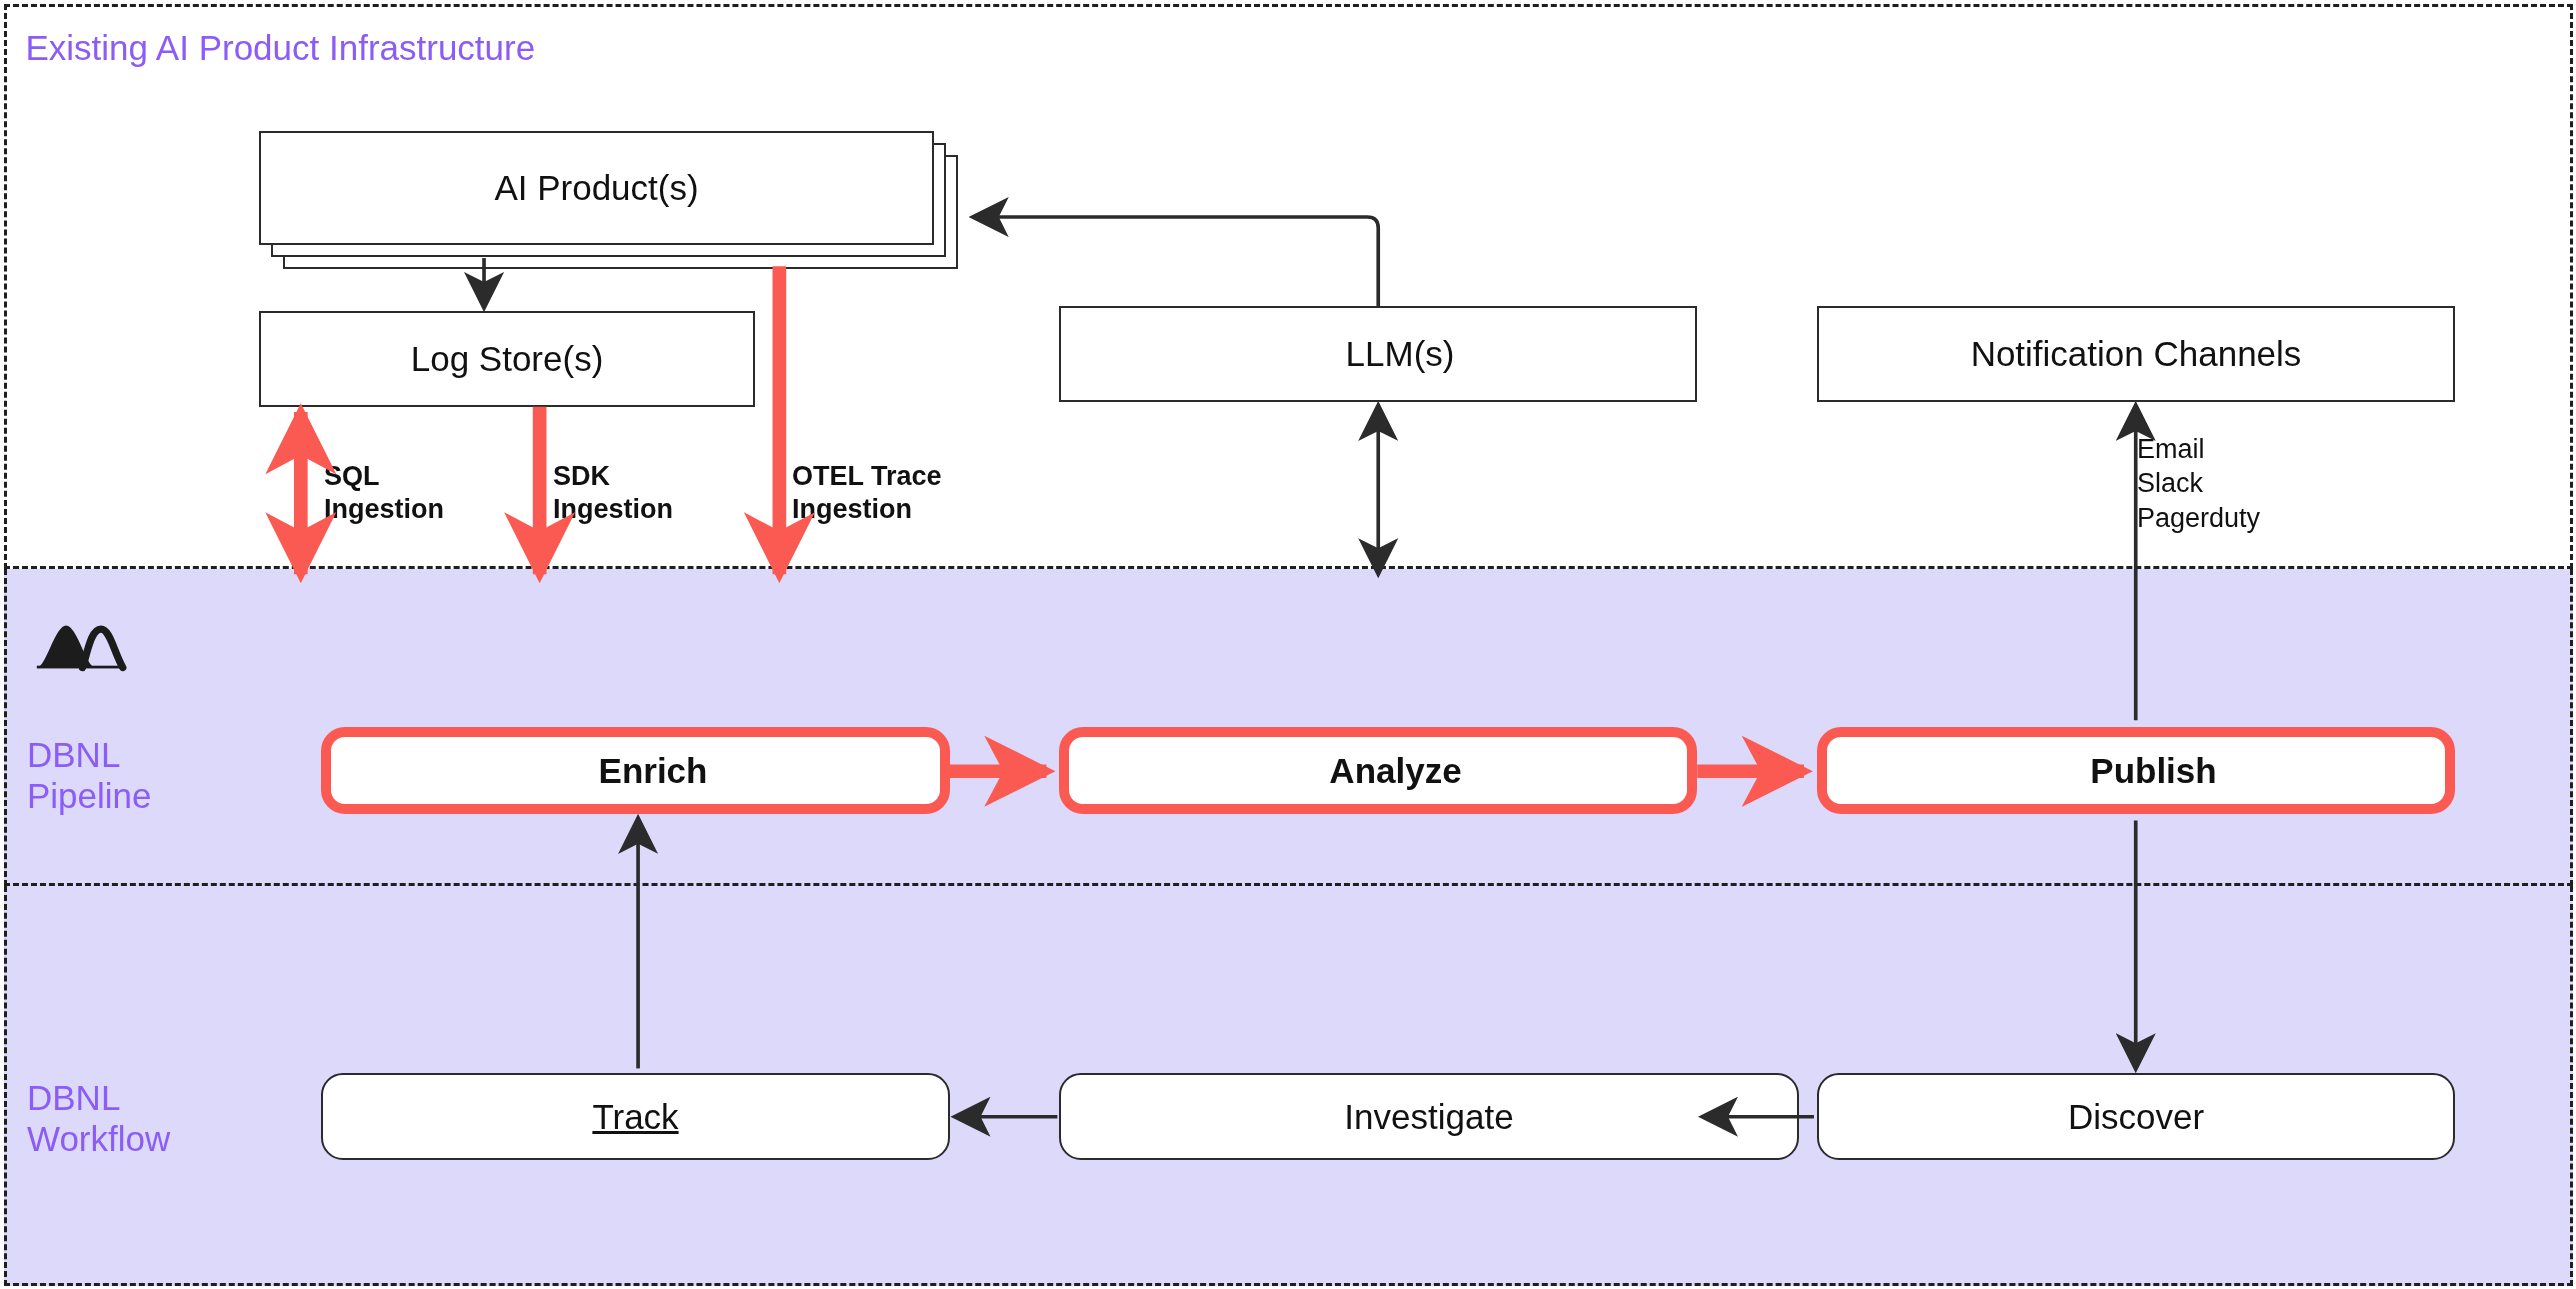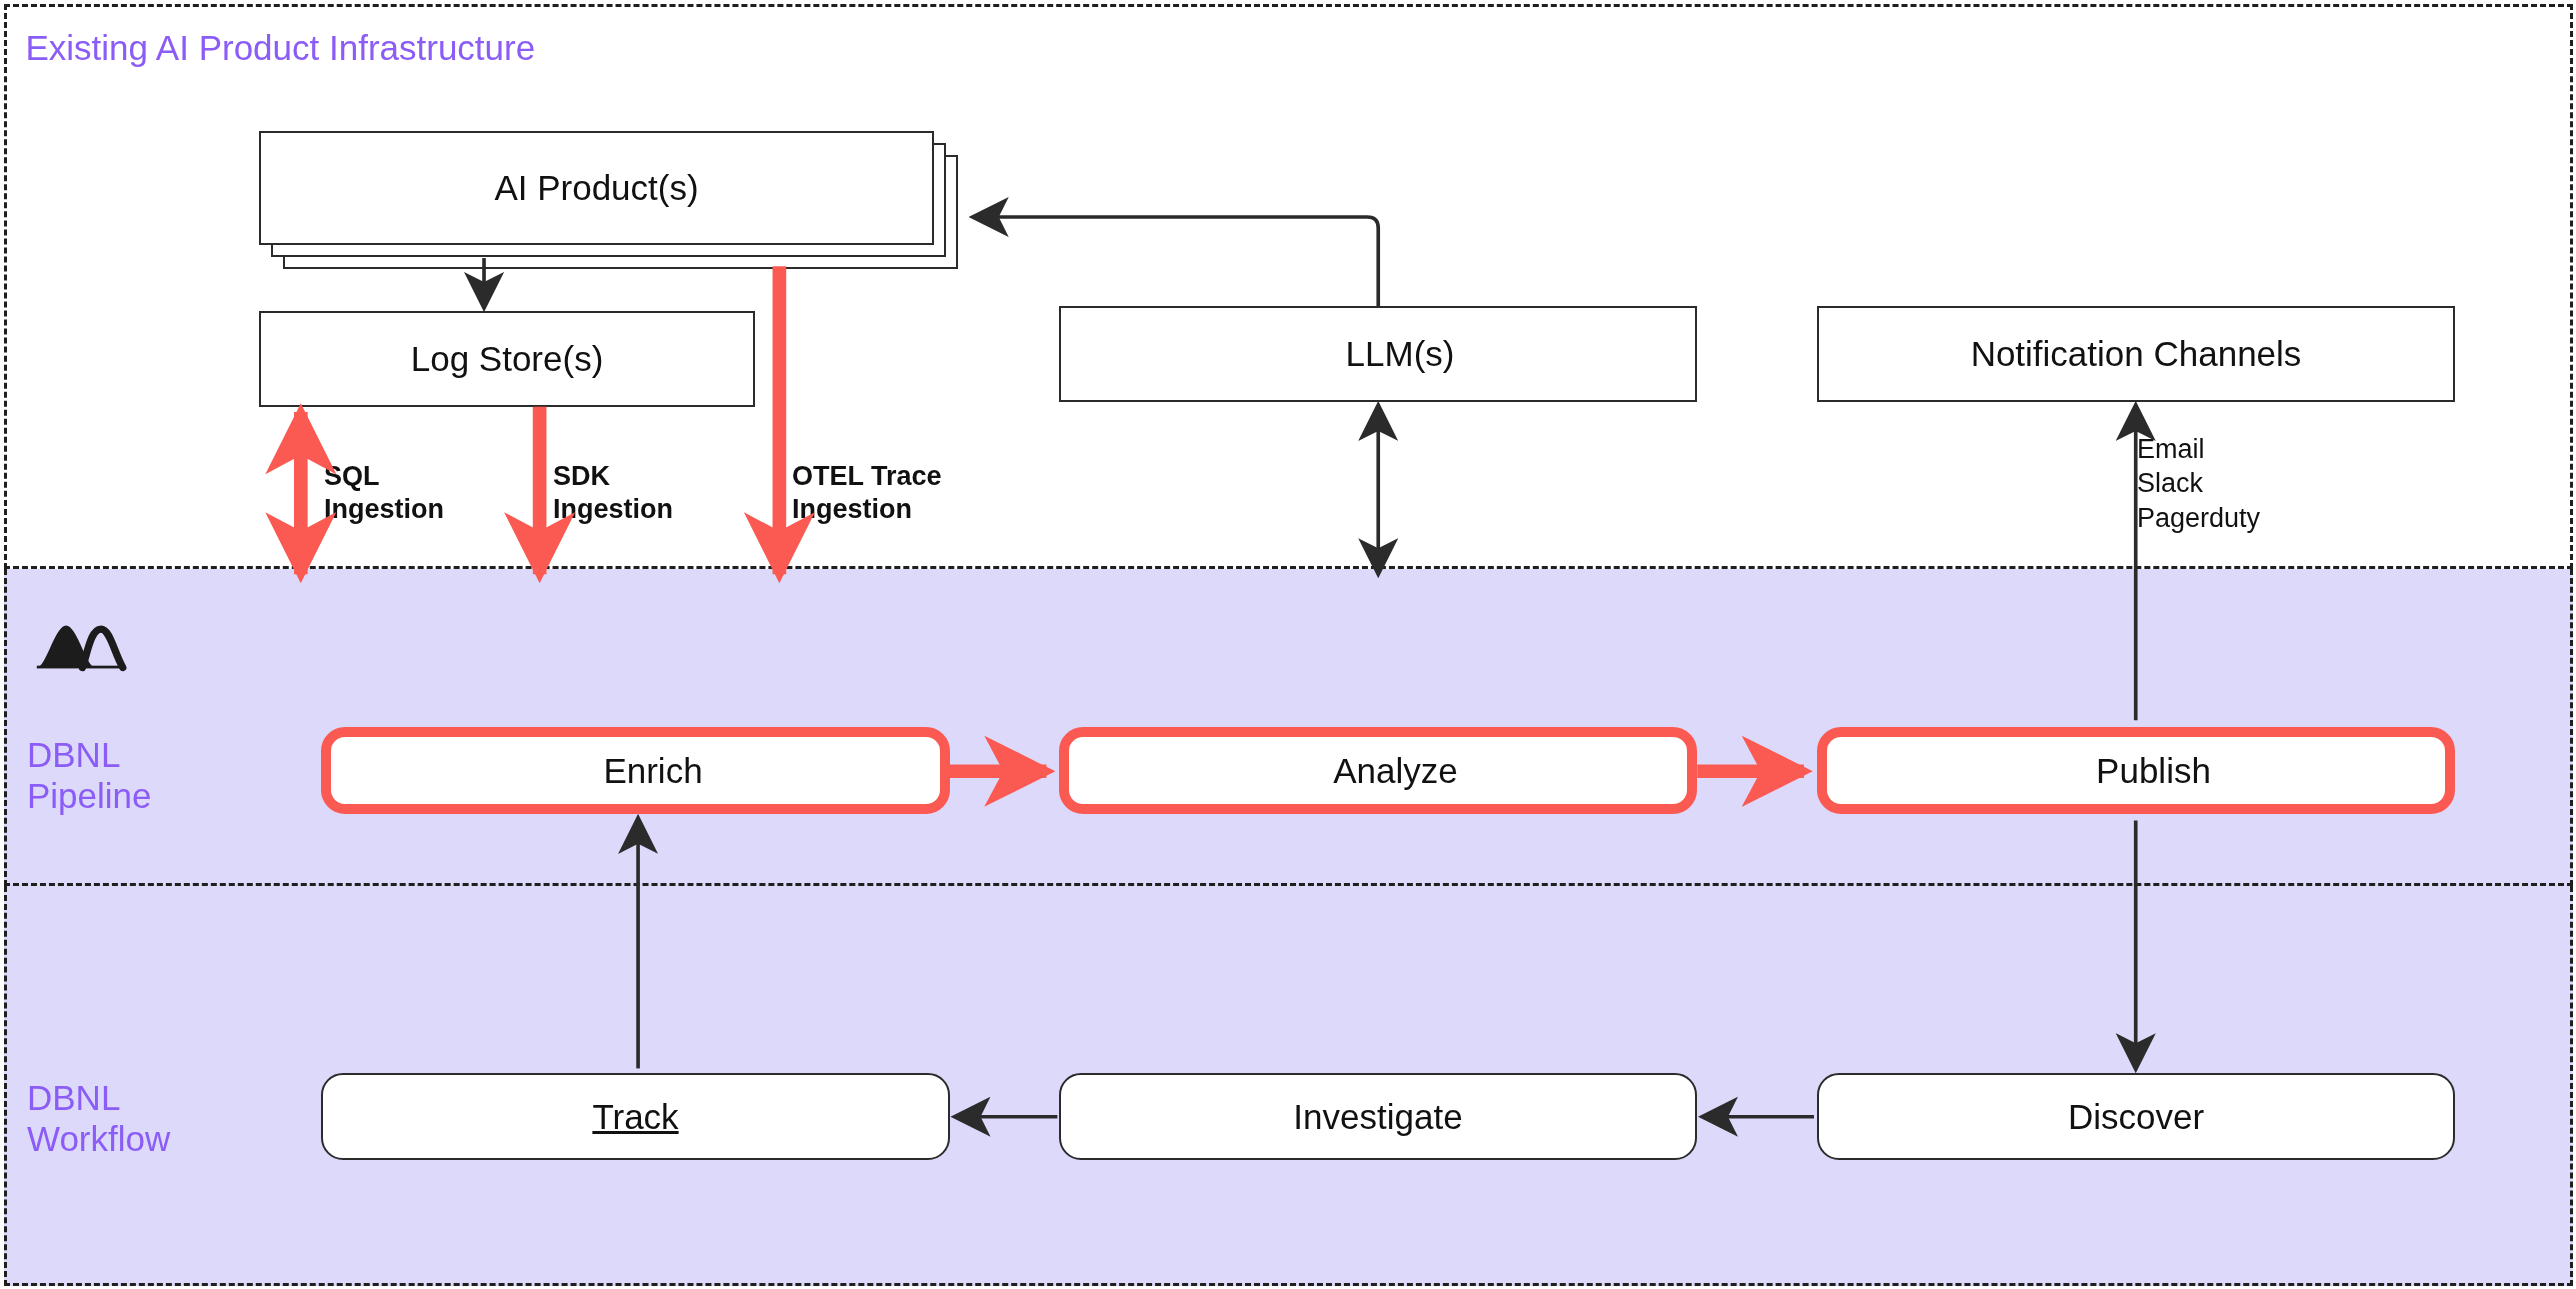--- a/index.html
+++ b/index.html
@@ -21,37 +21,37 @@
   #workflow-title{left:27px;top:1077px;}
 
   
   .nbox{position:absolute;box-sizing:border-box;background:#ffffff;border:2.7px solid #2b2b2b;
     display:flex;align-items:center;justify-content:center;color:#111111;font-size:35px;}
   .rbox{position:absolute;box-sizing:border-box;background:#ffffff;border:2.7px solid #2b2b2b;
     border-radius:22px;display:flex;align-items:center;justify-content:center;
     color:#111111;font-size:35px;}
   .redbox{position:absolute;box-sizing:border-box;background:#ffffff;border:10px solid #fb5a52;
     border-radius:24px;display:flex;align-items:center;justify-content:center;
-    color:#111111;font-size:35px;font-weight:normal;padding-left:35px;}
+    color:#111111;font-size:35px;font-weight:bold;padding-left:35px;}
 
   
   #aip-s2{left:283px;top:155px;width:675px;height:114px;z-index:1;}
   #aip-s1{left:271px;top:143px;width:675px;height:114px;z-index:2;}
   #aip-top{left:259px;top:131px;width:675px;height:114px;z-index:3;}
 
   #logstore{left:259px;top:311px;width:496px;height:96px;}
   #llm{left:1059px;top:306px;width:638px;height:96px;padding-left:44px;}
   #notif{left:1817px;top:306px;width:638px;height:96px;}
 
   #enrich {left:321px; top:727px;width:629px;height:87px;}
   #analyze{left:1059px;top:727px;width:638px;height:87px;}
   #publish{left:1817px;top:727px;width:638px;height:87px;}
 
   #track      {left:321px; top:1073px;width:629px;height:87px;text-decoration:underline;}
-  #investigate{left:1059px;top:1073px;width:638px;height:87px;}
+  #investigate{left:1059px;top:1073px;width:740px;height:87px;}
   #discover   {left:1817px;top:1073px;width:638px;height:87px;}
 
   
   .ing-label{position:absolute;font-size:27px;font-weight:bold;color:#111111;
     line-height:1.22;white-space:pre-line;}
   #lbl-sql{left:324px;top:460px;}
   #lbl-sdk{left:553px;top:460px;}
   #lbl-otel{left:792px;top:460px;}
 
   #notif-list{position:absolute;left:2137px;top:432px;font-size:27px;color:#111111;

